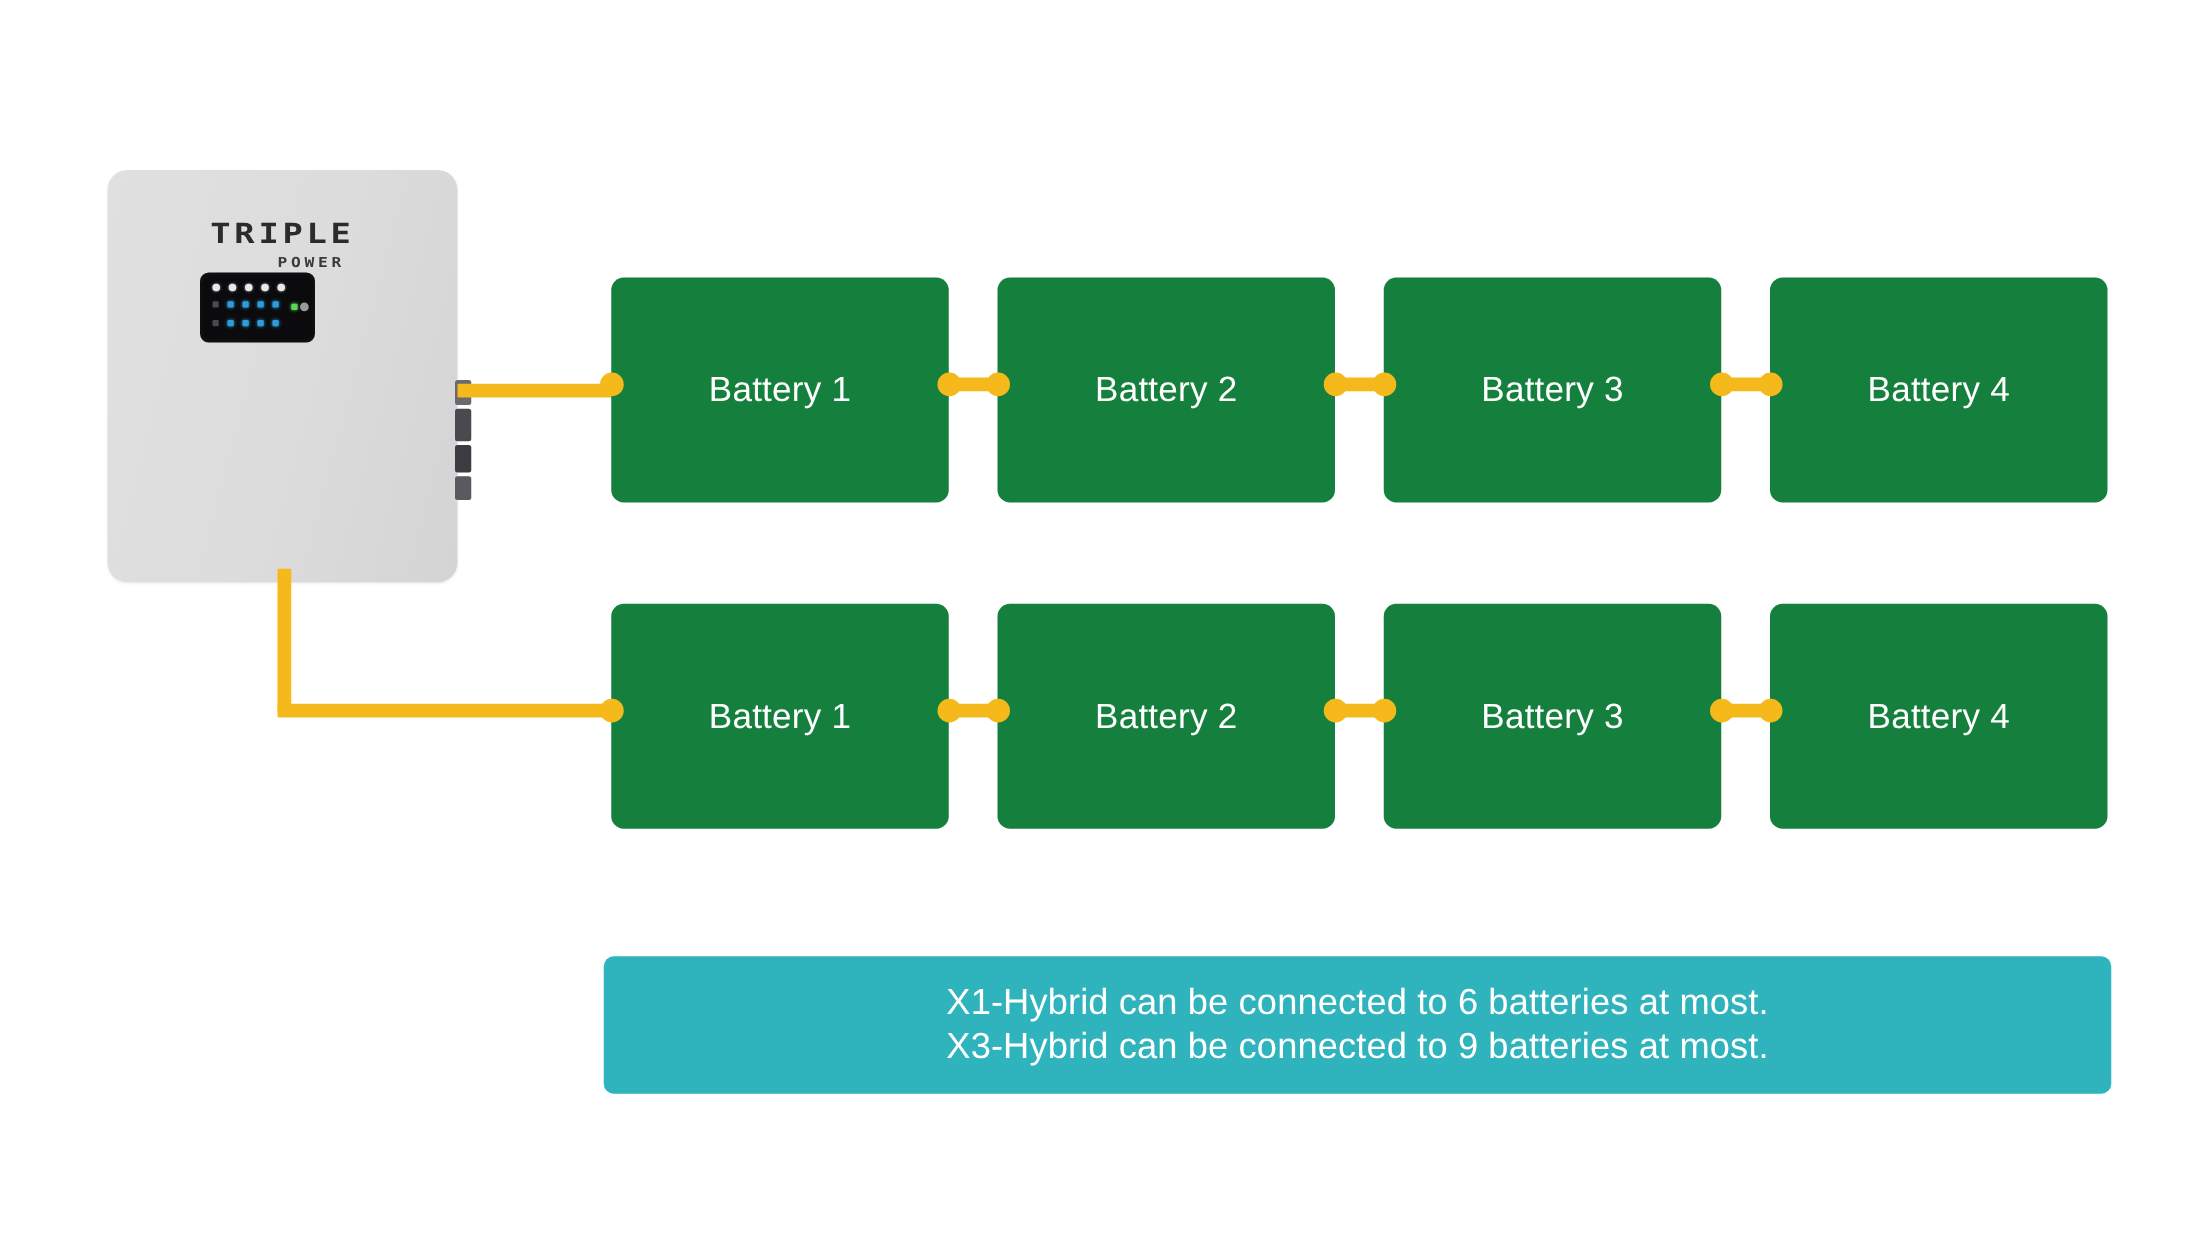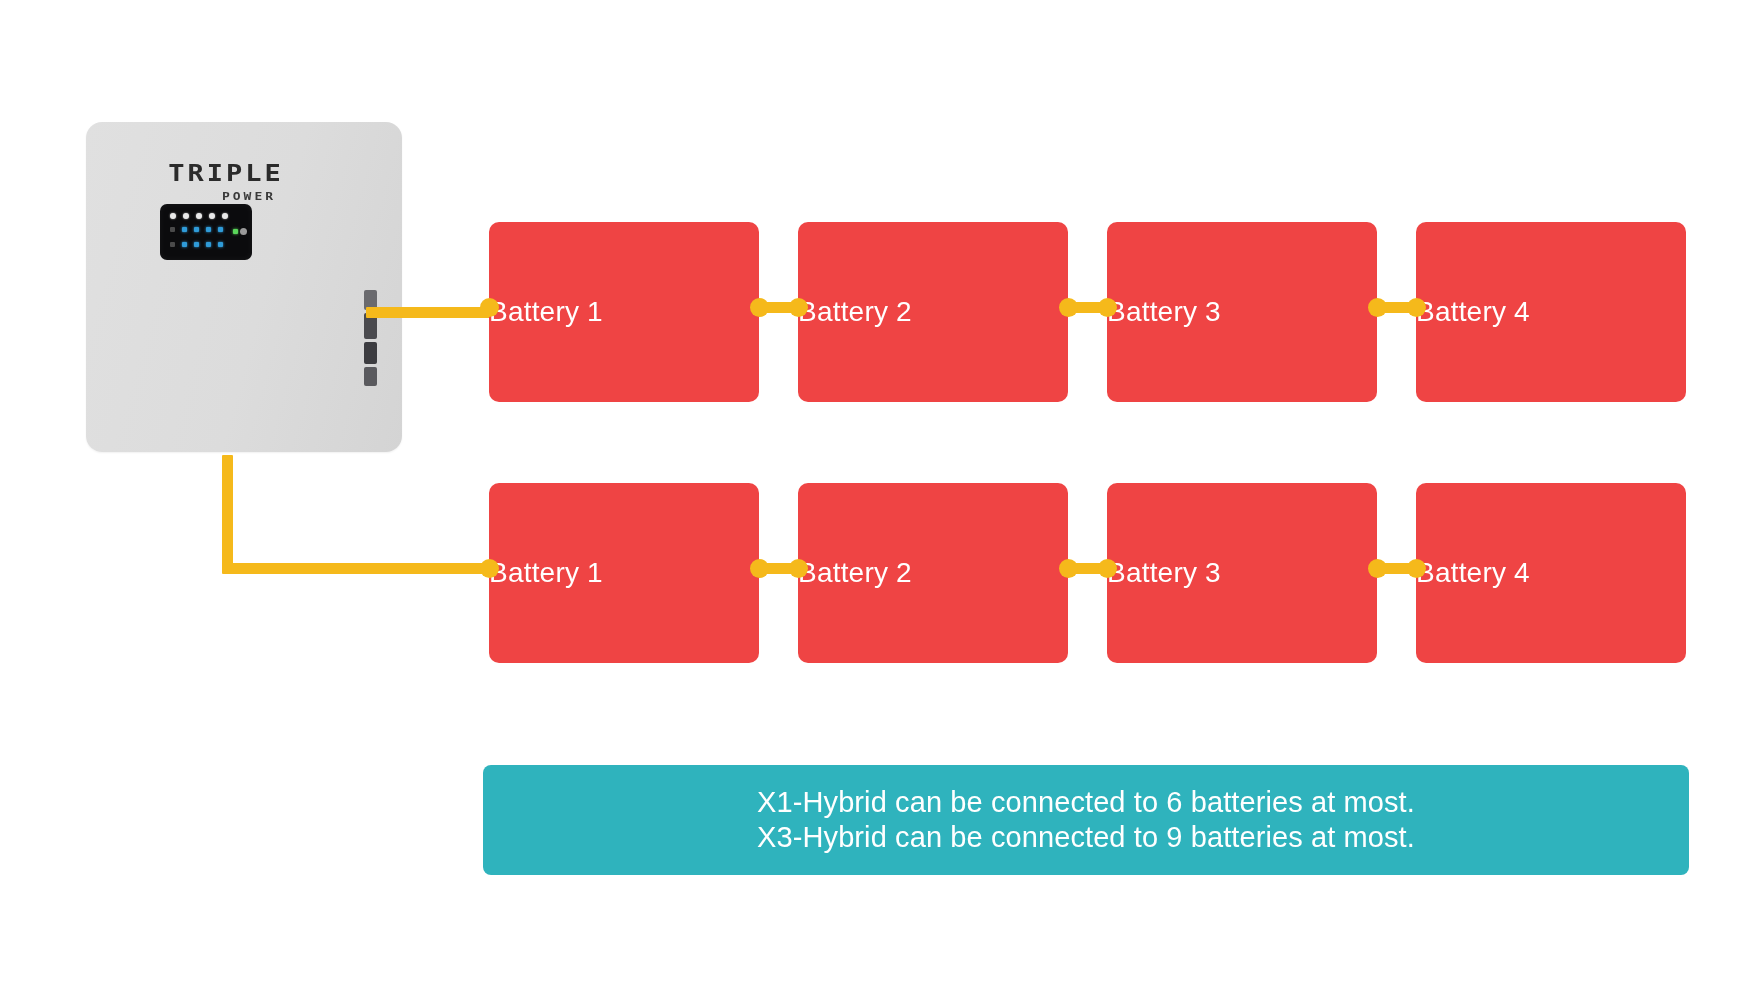--- a/index.html
+++ b/index.html
@@ -18,27 +18,26 @@
     position: relative;
     width: 1750px;
     height: 1000px;
     background: #ffffff;
   }
 
   
   .inverter {
     position: absolute;
     left: 86px;
-    top: 122px;
+    top: 136px;
     width: 280px;
     height: 330px;
     background: linear-gradient(105deg, #e0e0e0 0%, #dcdcdc 55%, #d4d4d4 100%);
     border-radius: 16px;
     box-shadow: 0 1px 2px rgba(0,0,0,0.06);
-    padding-left: 36px;
   }
 
   .inverter-logo {
     position: absolute;
     left: 0;
     top: 38px;
     width: 280px;
     text-align: center;
     line-height: 1;
   }
@@ -152,24 +151,25 @@
     height: 180px;
   }
   .row.row1 { left: 489px; top: 222px; }
   .row.row2 { left: 489px; top: 483px; }
 
   .battery {
     position: absolute;
     top: 0;
     width: 270px;
     height: 180px;
-    background: #ef4444;
+    background: #15803d;
     border-radius: 10px;
     display: flex;
     align-items: center;
+    justify-content: center;
   }
   .battery-label {
     color: #ffffff;
     font-size: 28px;
     font-weight: 400;
     letter-spacing: 0.2px;
   }
 
   
   .wire {

